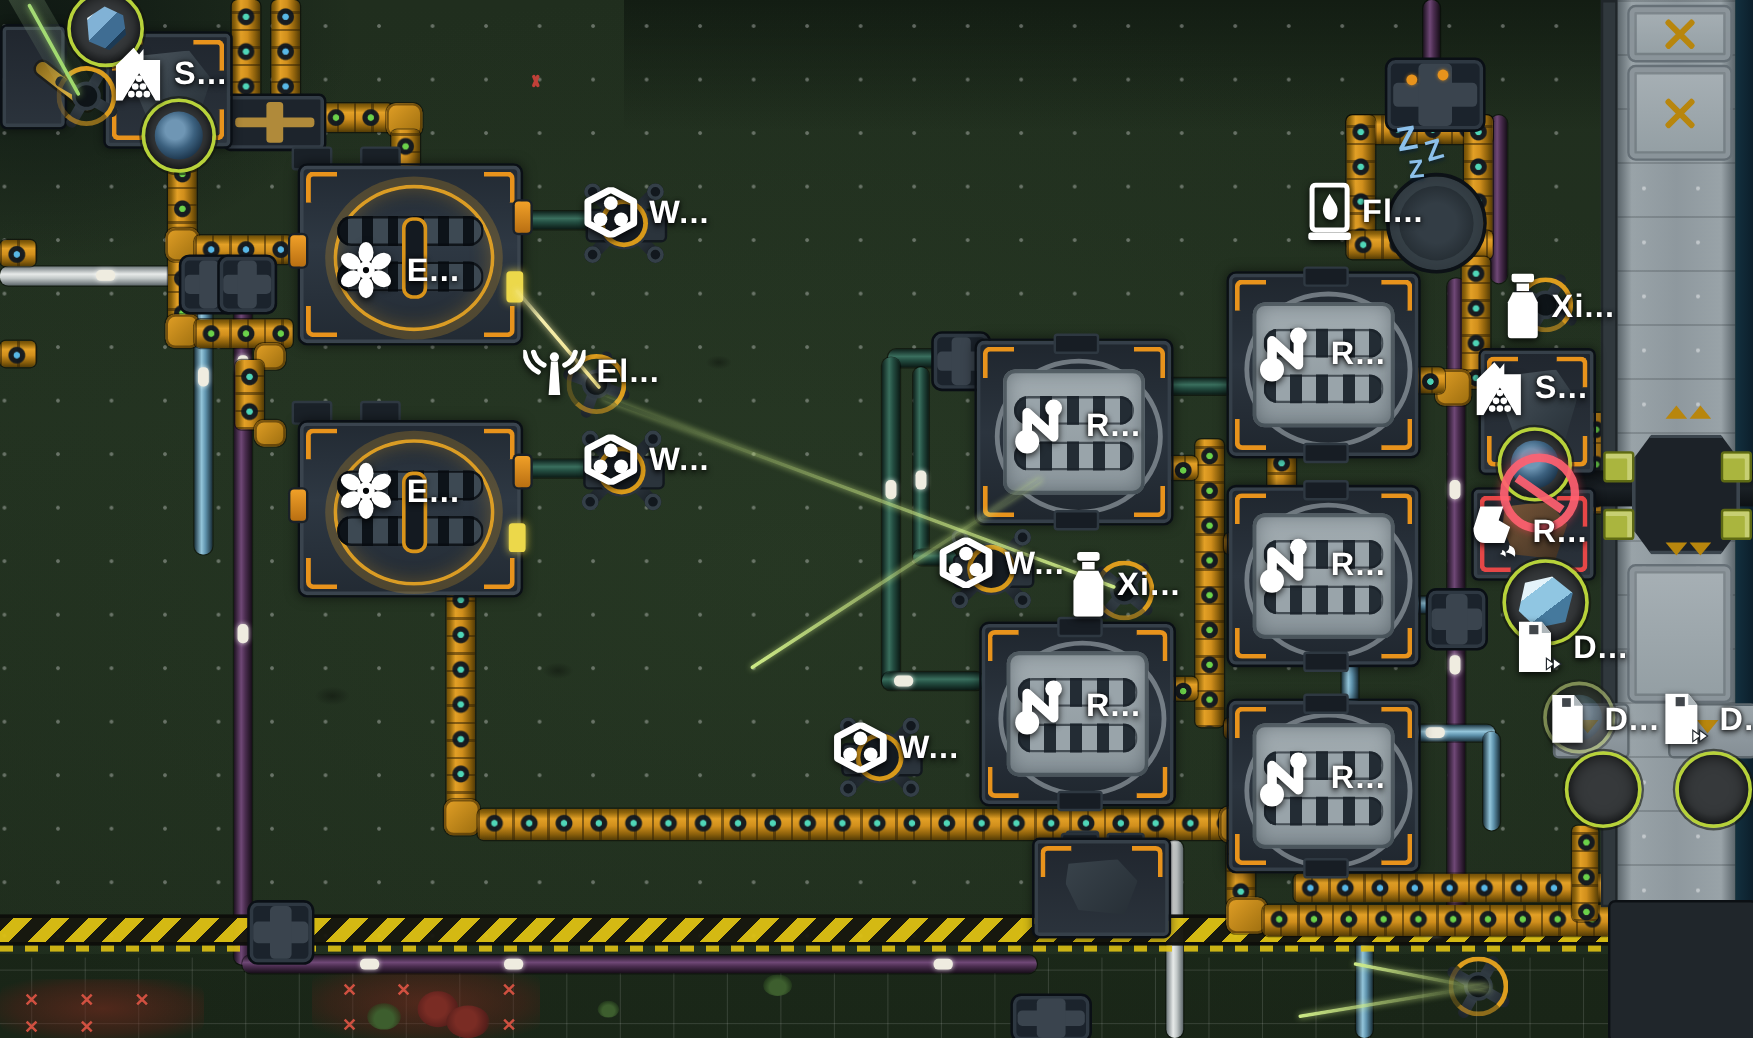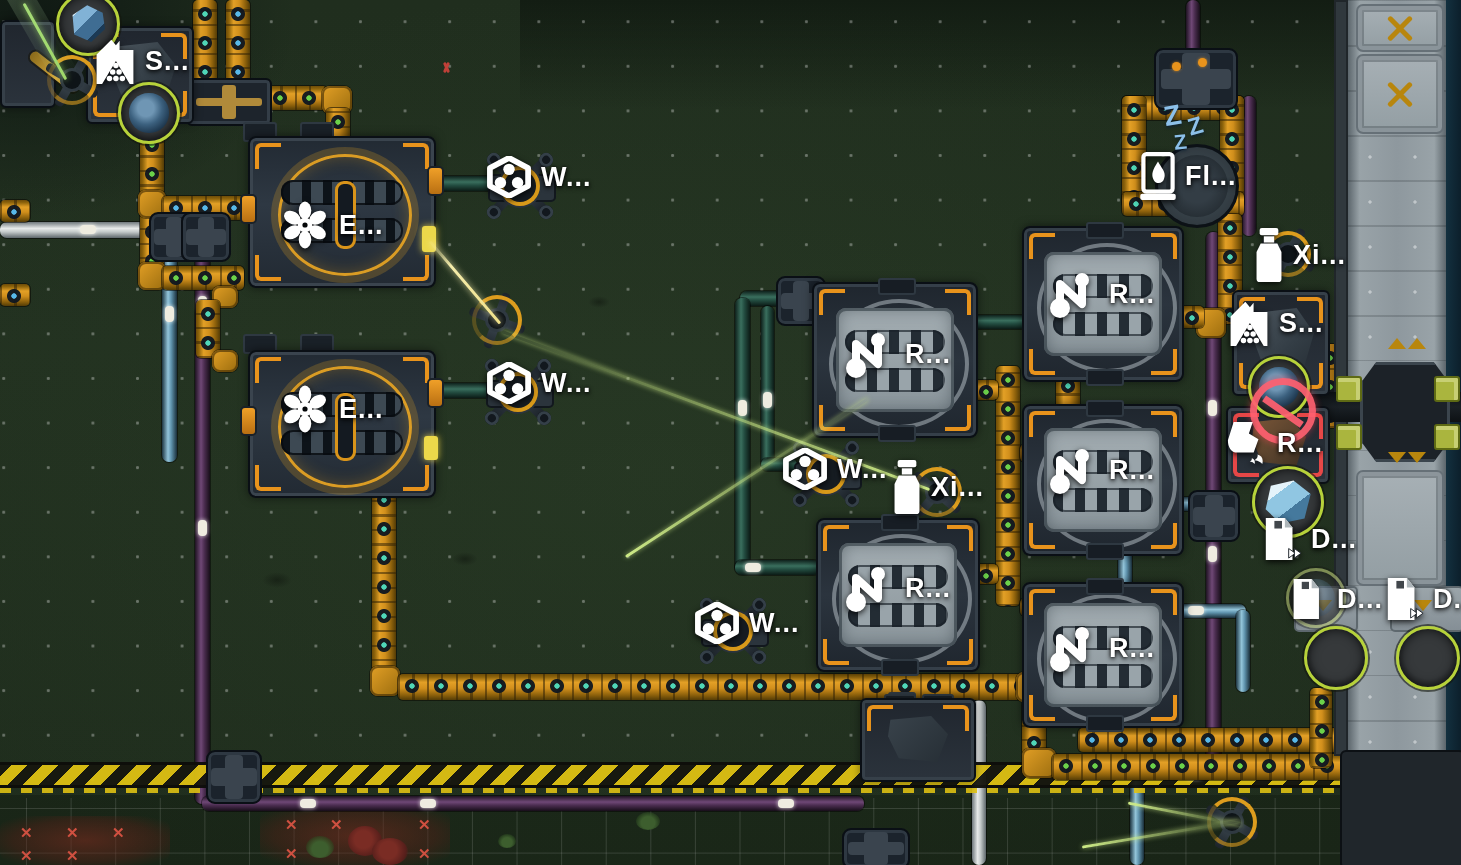--- a/index.html
+++ b/index.html
@@ -650,20 +650,33 @@
   <div class="a wl" style="left:694px;top:602px;">
     <svg width="46" height="42" viewBox="0 0 48 44">
         <polygon points="24,2 44,12.5 44,31.5 24,42 4,31.5 4,12.5" fill="none" stroke="#fff" stroke-width="6" stroke-linejoin="round"></polygon>
         <circle cx="24" cy="14" r="6" fill="#fff"></circle>
         <circle cx="15" cy="28" r="6" fill="#fff"></circle>
         <circle cx="33" cy="28" r="6" fill="#fff"></circle>
       </svg>
     <span>W...</span>
   </div>
 
+  <div class="a wl" style="left:436px;top:284px;">
+    <svg width="52" height="50" viewBox="0 0 54 50">
+        <g stroke="#fff" stroke-width="4.5" fill="none" stroke-linecap="round">
+          <path d="M18 20 Q11 17 9 9"></path>
+          <path d="M13 26 Q3 21 1 9"></path>
+          <path d="M36 20 Q43 17 45 9"></path>
+          <path d="M41 26 Q51 21 53 9"></path>
+        </g>
+        <circle cx="27" cy="13" r="4" fill="#fff"></circle>
+        <polygon points="24,17 30,17 32,46 22,46" fill="#fff"></polygon>
+      </svg>
+    <span>El...</span>
+  </div>
 
   <div class="a wl" style="left:844px;top:328px;">
     <svg width="52" height="52" viewBox="0 0 52 52">
         <path d="M12 40 V16 L34 36 V13" fill="none" stroke="#fff" stroke-width="8" stroke-linecap="round" stroke-linejoin="round"></path>
         <circle cx="12" cy="40" r="10" fill="#fff"></circle>
         <circle cx="34" cy="12" r="7" fill="#fff"></circle>
       </svg>
     <span>R...</span>
   </div>
   <div class="a wl" style="left:1048px;top:268px;">
@@ -709,21 +722,21 @@
   </div>
   <div class="a wl" style="left:1254px;top:228px;">
     <svg width="30" height="54" viewBox="0 0 28 52">
         <rect x="5" y="0" width="18" height="7" rx="2" fill="#fff"></rect>
         <rect x="9" y="8" width="10" height="6" fill="#fff"></rect>
         <path d="M6 15 H22 L26 23 V49 a3 3 0 0 1 -3 3 H5 a3 3 0 0 1 -3 -3 V23 Z" fill="#fff"></path>
       </svg>
     <span>Xi...</span>
   </div>
 
-  <div class="a wl" style="left:1140px;top:152px;">
+  <div class="a wl" style="left:1090px;top:152px;">
     <svg width="36" height="48" viewBox="0 0 34 46">
         <rect x="3" y="2" width="28" height="36" rx="3" fill="none" stroke="#fff" stroke-width="4"></rect>
         <path d="M17 9 C12 17 10 21 13 27 C15 31 22 31 23 25 C25 19 20 15 17 9 Z" fill="#fff"></path>
         <rect x="0" y="40" width="34" height="6" rx="2" fill="#fff"></rect>
       </svg>
     <span>Fl...</span>
   </div>
 
   <div class="a wl" style="left:1228px;top:300px;">
     <svg width="42" height="46" viewBox="0 0 44 50">

